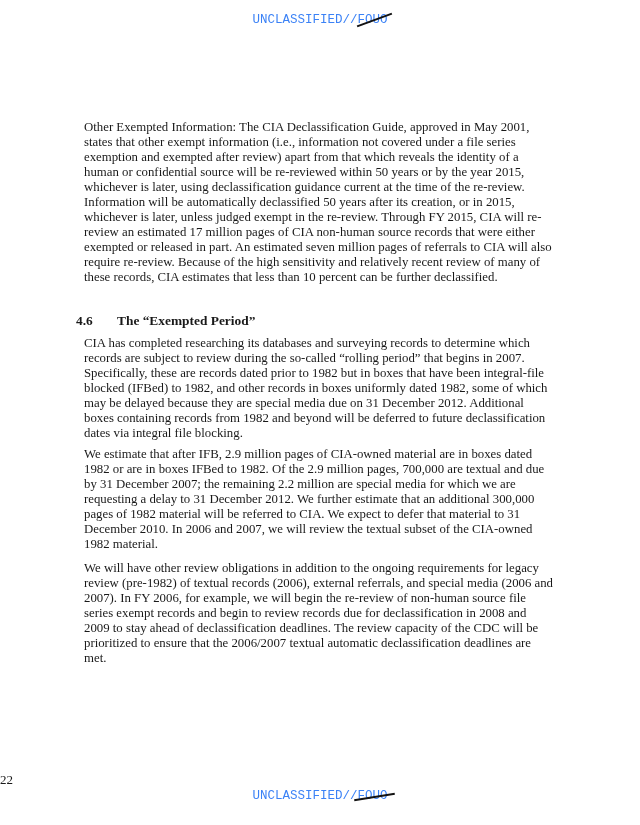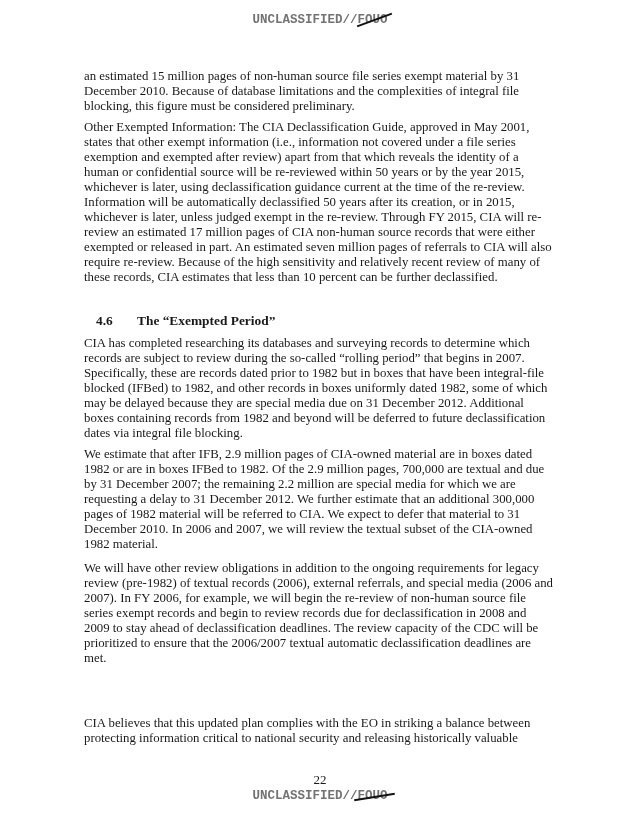--- a/index.html
+++ b/index.html
@@ -23,51 +23,50 @@
     margin: 0;
     font-size: 12.8px;
     line-height: 15px;
     text-align: left;
   }
   .bold-lead {
     font-weight: normal;
   }
   .heading {
     position: absolute;
-    left: 96px;
+    left: 76px;
     width: 470px;
     font-weight: bold;
     font-size: 13.4px;
     line-height: 15px;
     display: flex;
   }
   .hnum {
     display: inline-block;
     width: 41px;
     flex: 0 0 41px;
   }
   .classification {
     position: absolute;
     left: 0;
     width: 640px;
     text-align: center;
     font-family: "Liberation Mono", "DejaVu Sans Mono", monospace;
-    font-weight: bold;
+    font-weight: normal;
     font-size: 12.5px;
     line-height: 14px;
-    color: #737373;
+    color: #3b82f6;
   }
   .header-band { top: 13px; }
   .footer-band { top: 789px; }
   .page-number {
     position: absolute;
     top: 772px;
     left: 0;
     width: 640px;
-    text-align: center;
     font-size: 13px;
     line-height: 15px;
   }
   .struck {
     position: relative;
     display: inline-block;
   }
   .struck::after {
     content: "";
     position: absolute;
@@ -87,35 +86,33 @@
     transform: rotate(-9deg);
   }
 </style>
 </head>
 <body>
 
 <div class="page">
 
   <div class="classification header-band"><span>UNCLASSIFIED//</span><span class="struck struck-header">FOUO</span></div>
 
-  <p class="para" style="top:69px">an estimated 15 million pages of non-human source file series exempt material by 31 December 2010.  Because of database limitations and the complexities of integral file blocking, this figure must be considered preliminary.</p>
 
   <p class="para" style="top:120px"><span class="bold-lead">Other Exempted Information</span><span>:  The CIA Declassification Guide, approved in May 2001, states that other exempt information (i.e., information not covered under a file series exemption and exempted after review) apart from that which reveals the identity of a human or confidential source will be re-reviewed within 50 years or by the year 2015, whichever is later, using declassification guidance current at the time of the re-review.  Information will be automatically declassified 50 years after its creation, or in 2015, whichever is later, unless judged exempt in the re-review.  Through FY 2015, CIA will re-review an estimated 17 million pages of CIA non-human source records that were either exempted or released in part.  An estimated seven million pages of referrals to CIA will also require re-review.  Because of the high sensitivity and relatively recent review of many of these records, CIA estimates that less than 10 percent can be further declassified.</span></p>
 
   <div class="heading" style="top:313px">
     <span class="hnum">4.6</span>
     <span class="htitle">The “Exempted Period”</span>
   </div>
 
   <p class="para" style="top:336px">CIA has completed researching its databases and surveying records to determine which records are subject to review during the so-called “rolling period” that begins in 2007.  Specifically, these are records dated prior to 1982 but in boxes that have been integral-file blocked (IFBed) to 1982, and other records in boxes uniformly dated 1982, some of which may be delayed because they are special media due on 31 December 2012.  Additional boxes containing records from 1982 and beyond will be deferred to future declassification dates via integral file blocking.</p>
 
   <p class="para" style="top:447px">We estimate that after IFB, 2.9 million pages of CIA-owned material are in boxes dated 1982 or are in boxes IFBed to 1982.  Of the 2.9 million pages, 700,000 are textual and due by 31 December 2007; the remaining 2.2 million are special media for which we are requesting a delay to 31 December 2012.  We further estimate that an additional 300,000 pages of 1982 material will be referred to CIA.  We expect to defer that material to 31 December 2010.  In 2006 and 2007, we will review the textual subset of the CIA-owned 1982 material.</p>
 
   <p class="para" style="top:561px">We will have other review obligations in addition to the ongoing requirements for legacy review (pre-1982) of textual records (2006), external referrals, and special media (2006 and 2007).  In FY 2006, for example, we will begin the re-review of non-human source file series exempt records and begin to review records due for declassification in 2008 and 2009 to stay ahead of declassification deadlines.  The review capacity of the CDC will be prioritized to ensure that the 2006/2007 textual automatic declassification deadlines are met.</p>
 
 
-  <p class="para" style="top:716px">CIA believes that this updated plan complies with the EO in striking a balance between protecting information critical to national security and releasing historically valuable</p>
 
   <div class="page-number">22</div>
 
   <div class="classification footer-band"><span>UNCLASSIFIED//</span><span class="struck struck-footer">FOUO</span></div>
 
 </div>
 
 </body></html>

